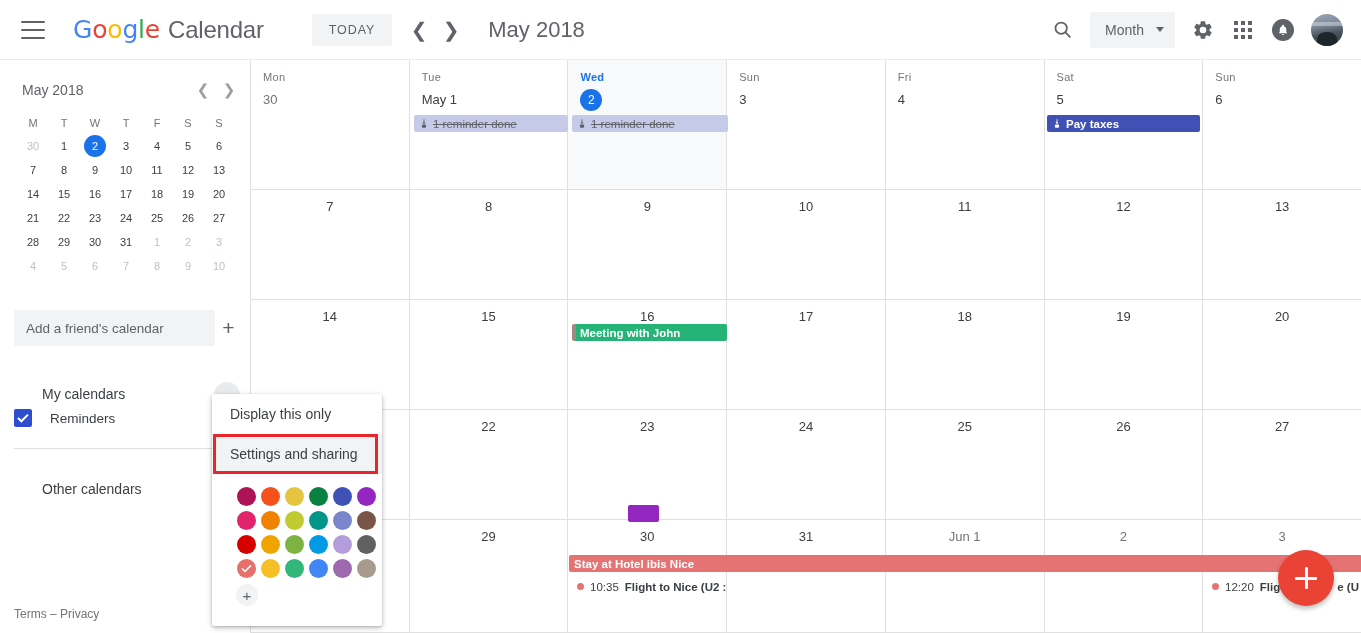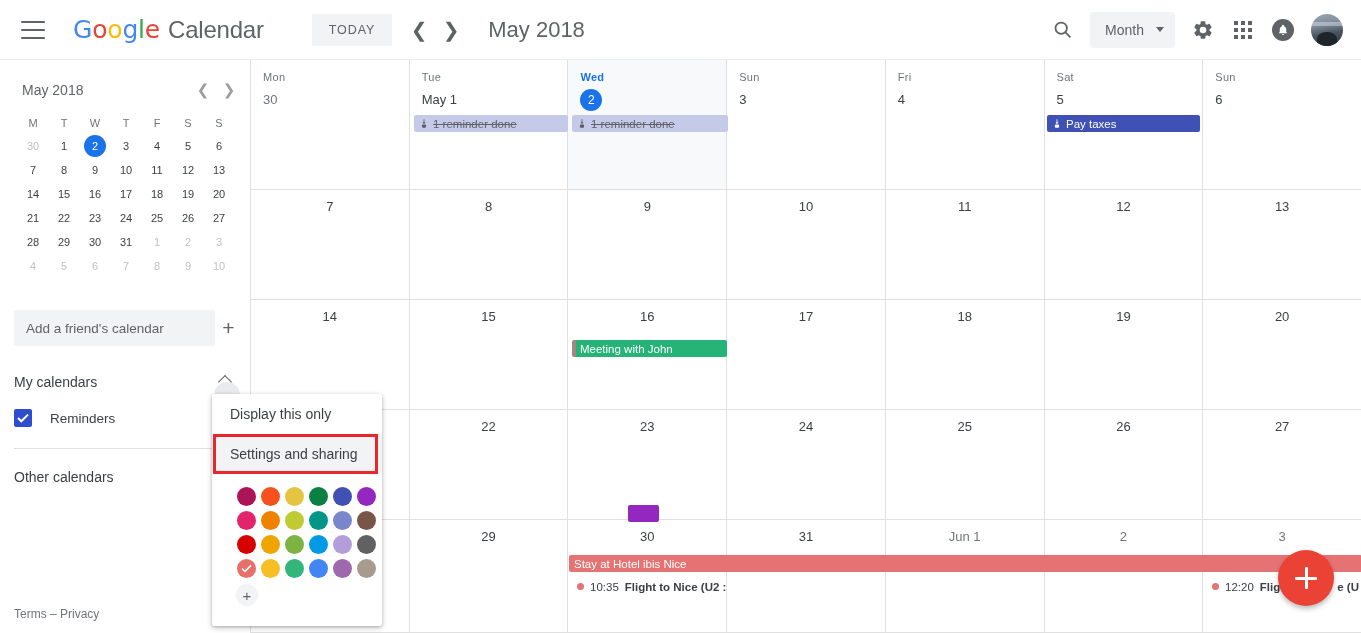--- a/index.html
+++ b/index.html
@@ -121,22 +121,22 @@
     padding: 12px 12px; font-size: 13.5px; color: #3c4043;
     font-family: "Liberation Sans", sans-serif;
   }
   .friend-input::placeholder { color: #5f6368; }
   .plus-sq {
     width: 26px; height: 26px; display: flex; align-items: center;
     justify-content: center; color: #5f6368; font-size: 21px; cursor: pointer;
   }
 
   .group-head {
-    display: flex; align-items: center; height: 40px; margin-top: 16px;
-    padding: 0 14px 0 14px; cursor: pointer;
+    display: flex; align-items: flex-end; height: 40px; margin-top: 16px;
+    padding: 0 14px 0 14px; cursor: pointer; margin-left: 28px;
   }
   .group-head .gt { flex: 1; font-size: 14px; color: #3c4043; }
   .chev-up {
     width: 10px; height: 10px; border-left: 1.6px solid #5f6368;
     border-top: 1.6px solid #5f6368; transform: rotate(45deg); margin-right: 6px;
   }
   .cal-row {
     display: flex; align-items: center; height: 32px; padding-left: 14px; gap: 18px;
     position: relative; cursor: pointer;
   }
@@ -217,21 +217,21 @@
     background: #1a73e8; color: #fff; align-items: center;
     justify-content: center; font-size: 12px; line-height: 1;
   }
   .wk-first .dow-lbl { text-align: left; padding-left: 12px; }
   .wk-first .daynum { text-align: left; padding-left: 12px; }
 
   
   .chip {
     position: absolute; height: 17px; border-radius: 2px; font-size: 11.5px;
     color: #fff; display: flex; align-items: center; padding-left: 5px;
-    font-weight: normal; overflow: hidden; white-space: nowrap; cursor: pointer;
+    font-weight: bold; overflow: hidden; white-space: nowrap; cursor: pointer;
   }
   .chip.reminder-done {
     background: #c5cae9; color: #5f6368; font-weight: normal;
     text-decoration: line-through; gap: 4px;
   }
   .chip.reminder-done .rico { filter: grayscale(1) opacity(.8); }
   .chip.pay { background: #3f51b5; gap: 4px; }
   .chip.meeting { background: #26b378; border-left: 4px solid #a1887f; padding-left: 4px; }
   .chip.hotel { background: #e57373; }
   .chip.purple { background: #9327c0; }
@@ -542,21 +542,21 @@
           <path d="M13 2v7h2.5l-3.5 5-3.5-5H11V2h2zm-6 14c0-1 .8-1.8 1.8-1.8h6.4c1 0 1.8.8 1.8 1.8v4c0 1.2-1 2.2-2.2 2.2H9.2A2.2 2.2 0 0 1 7 20v-4z"></path>
         </svg>
         <span>1 reminder done</span>
       </div>
       <div class="chip pay" style="left: 796px; top: 55px; width: 153px;">
         <svg width="10" height="11" viewBox="0 0 24 24" fill="#fff">
           <path d="M13 2v7h2.5l-3.5 5-3.5-5H11V2h2zm-6 14c0-1 .8-1.8 1.8-1.8h6.4c1 0 1.8.8 1.8 1.8v4c0 1.2-1 2.2-2.2 2.2H9.2A2.2 2.2 0 0 1 7 20v-4z"></path>
         </svg>
         <span>Pay taxes</span>
       </div>
-      <div class="chip meeting" style="left: 321px; top: 280px; width: 155px;">
+      <div class="chip meeting" style="left: 321px; top: 264px; width: 155px;">
         <span>Meeting with John</span>
       </div>
       <div class="chip purple" style="left: 377px; top: 445px; width: 31px;">
         <span></span>
       </div>
       <div class="chip hotel" style="left: 318px; top: 495px; width: 793px;">
         <span>Stay at Hotel ibis Nice</span>
       </div>
       <div class="timed" style="left: 320px; top: 518px; width: 156px;">
         <span class="dot"></span>

